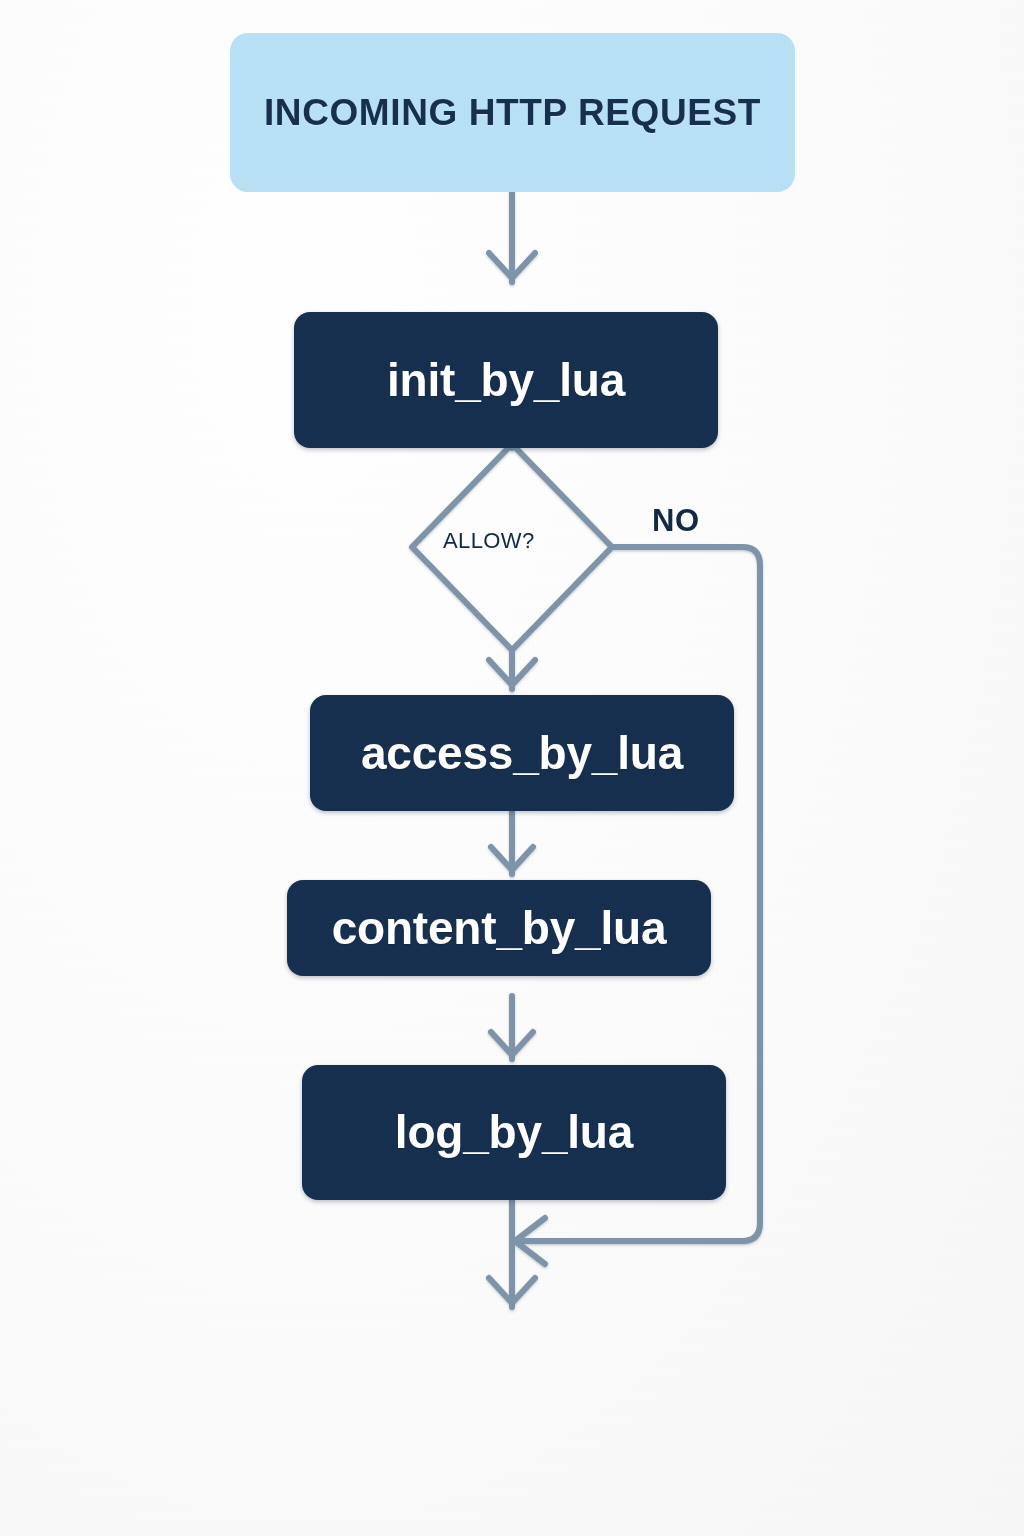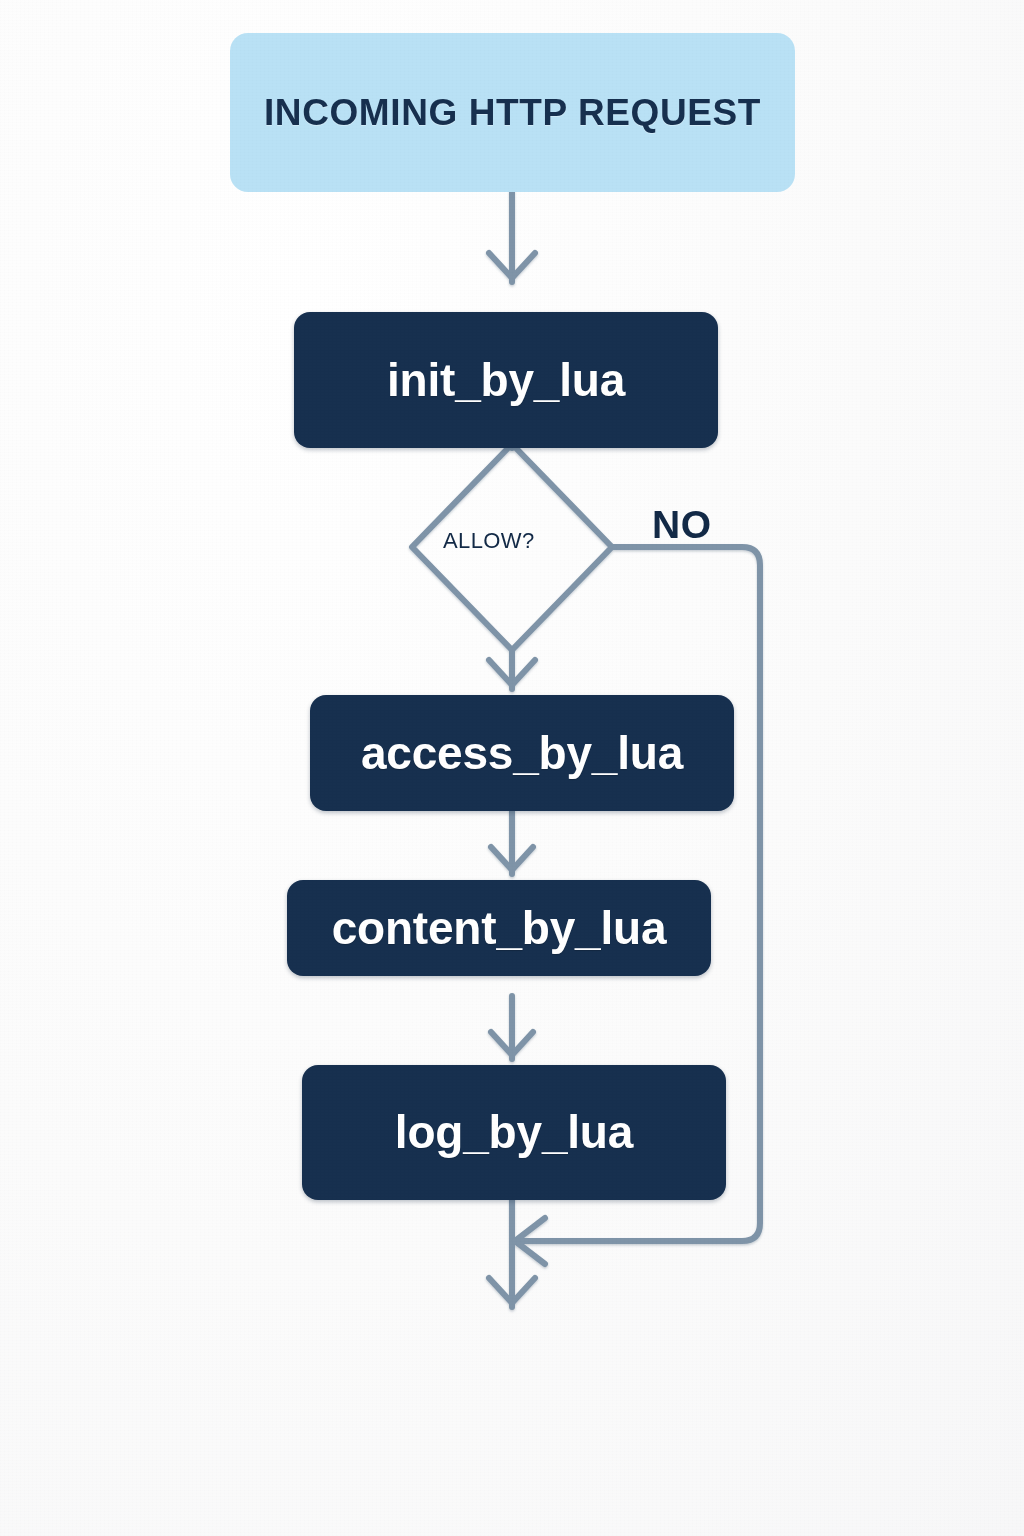--- a/index.html
+++ b/index.html
@@ -88,21 +88,21 @@
     font-size: 22px;
     font-weight: normal;
     letter-spacing: 0.4px;
     white-space: nowrap;
   }
 
   .edge-label {
     position: absolute;
     z-index: 3;
     color: #132a47;
-    font-size: 39px;
+    font-size: 31px;
     font-weight: bold;
     letter-spacing: 0.5px;
     white-space: nowrap;
   }
 
   
   #node-incoming-request { left: 230px; top: 33px; width: 565px; height: 159px; }
   #node-init-by-lua      { left: 294px; top: 288px; width: 424px; height: 136px; margin-top: 24px; }
   #node-access-by-lua    { left: 302px; top: 695px; width: 424px; height: 116px; margin-left: 8px; }
   #node-content-by-lua   { left: 287px; top: 880px; width: 424px; height: 96px; }

